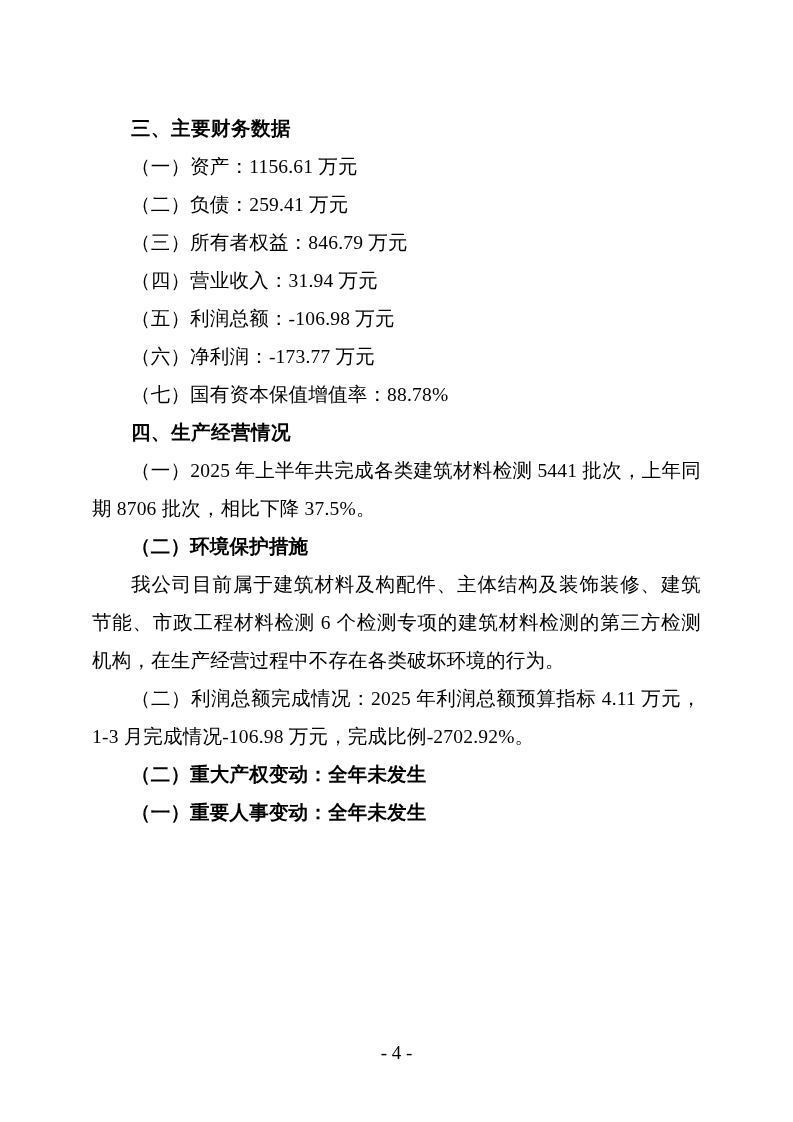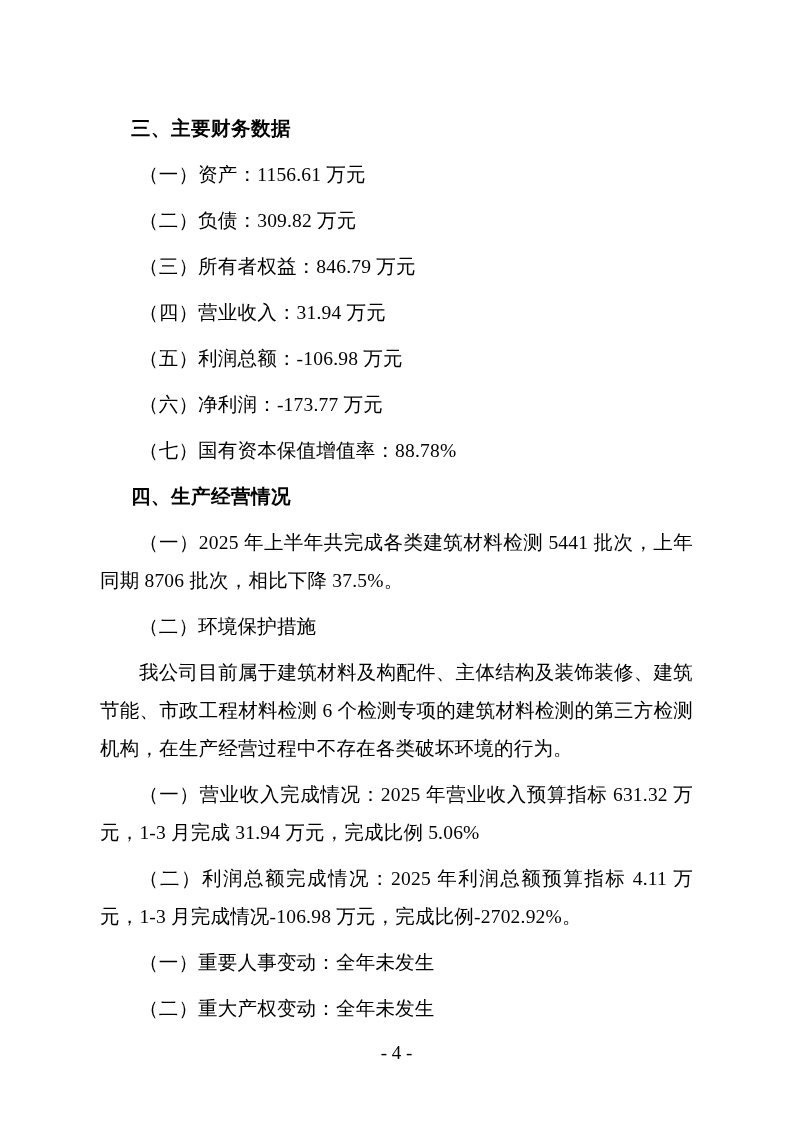--- a/index.html
+++ b/index.html
@@ -26,61 +26,60 @@
     font-size: 19.5px;
     line-height: 38px;
   }
   .heading {
     font-weight: bold;
     text-indent: 2em;
     margin: 0;
     letter-spacing: 0.5px;
   }
   .para {
-    margin: 8px;
+    margin: 0;
     text-indent: 2em;
     text-align: justify;
     text-justify: inter-ideograph;
     letter-spacing: 0.2px;
   }
   .sub-bold {
-    font-weight: normal;
+    font-weight: bold;
   }
   .footer {
     position: absolute;
     bottom: 58px;
     left: 0;
     width: 793px;
     text-align: center;
     font-size: 19px;
     font-family: "Liberation Serif", "DejaVu Serif", serif;
   }
 </style>
 </head>
 <body>
 
 <div class="page">
   <div class="doc-body">
 
     <p class="heading">三、主要财务数据</p>
     <p class="para">（一）资产：1156.61 万元</p>
-    <p class="para">（二）负债：309.82 万元</p>
+    <p class="para">（二）负债：259.41 万元</p>
     <p class="para">（三）所有者权益：846.79 万元</p>
     <p class="para">（四）营业收入：31.94 万元</p>
     <p class="para">（五）利润总额：-106.98 万元</p>
     <p class="para">（六）净利润：-173.77 万元</p>
     <p class="para">（七）国有资本保值增值率：88.78%</p>
 
     <p class="heading">四、生产经营情况</p>
     <p class="para">（一）2025 年上半年共完成各类建筑材料检测 5441 批次，上年同期 8706 批次，相比下降 37.5%。</p>
     <p class="para sub-bold">（二）环境保护措施</p>
     <p class="para">我公司目前属于建筑材料及构配件、主体结构及装饰装修、建筑节能、市政工程材料检测 6 个检测专项的建筑材料检测的第三方检测机构，在生产经营过程中不存在各类破坏环境的行为。</p>
 
-    <p class="para">（一）营业收入完成情况：2025 年营业收入预算指标 631.32 万元，1-3 月完成 31.94 万元，完成比例 5.06%</p>
     <p class="para">（二）利润总额完成情况：2025 年利润总额预算指标 4.11 万元，1-3 月完成情况-106.98 万元，完成比例-2702.92%。</p>
 
+    <p class="para sub-bold">（二）重大产权变动：全年未发生</p>
     <p class="para sub-bold">（一）重要人事变动：全年未发生</p>
-    <p class="para sub-bold">（二）重大产权变动：全年未发生</p>
 
   </div>
 
   <div class="footer">- 4 -</div>
 </div>
 
 </body></html>

